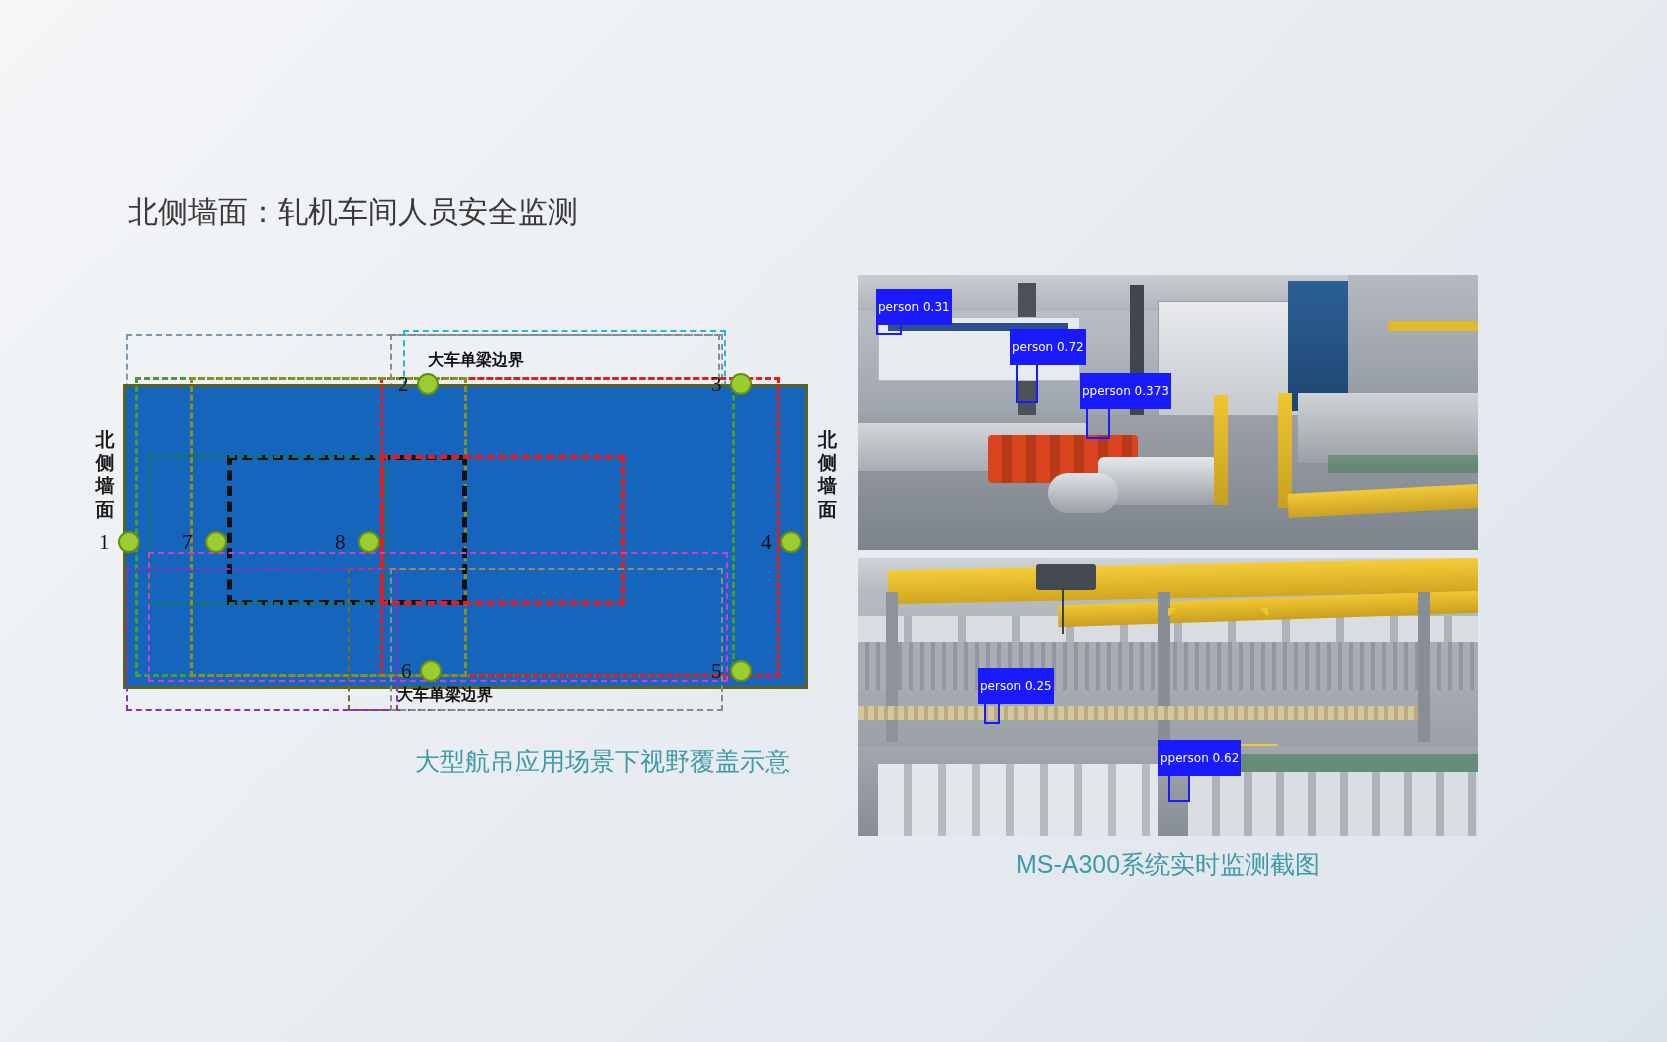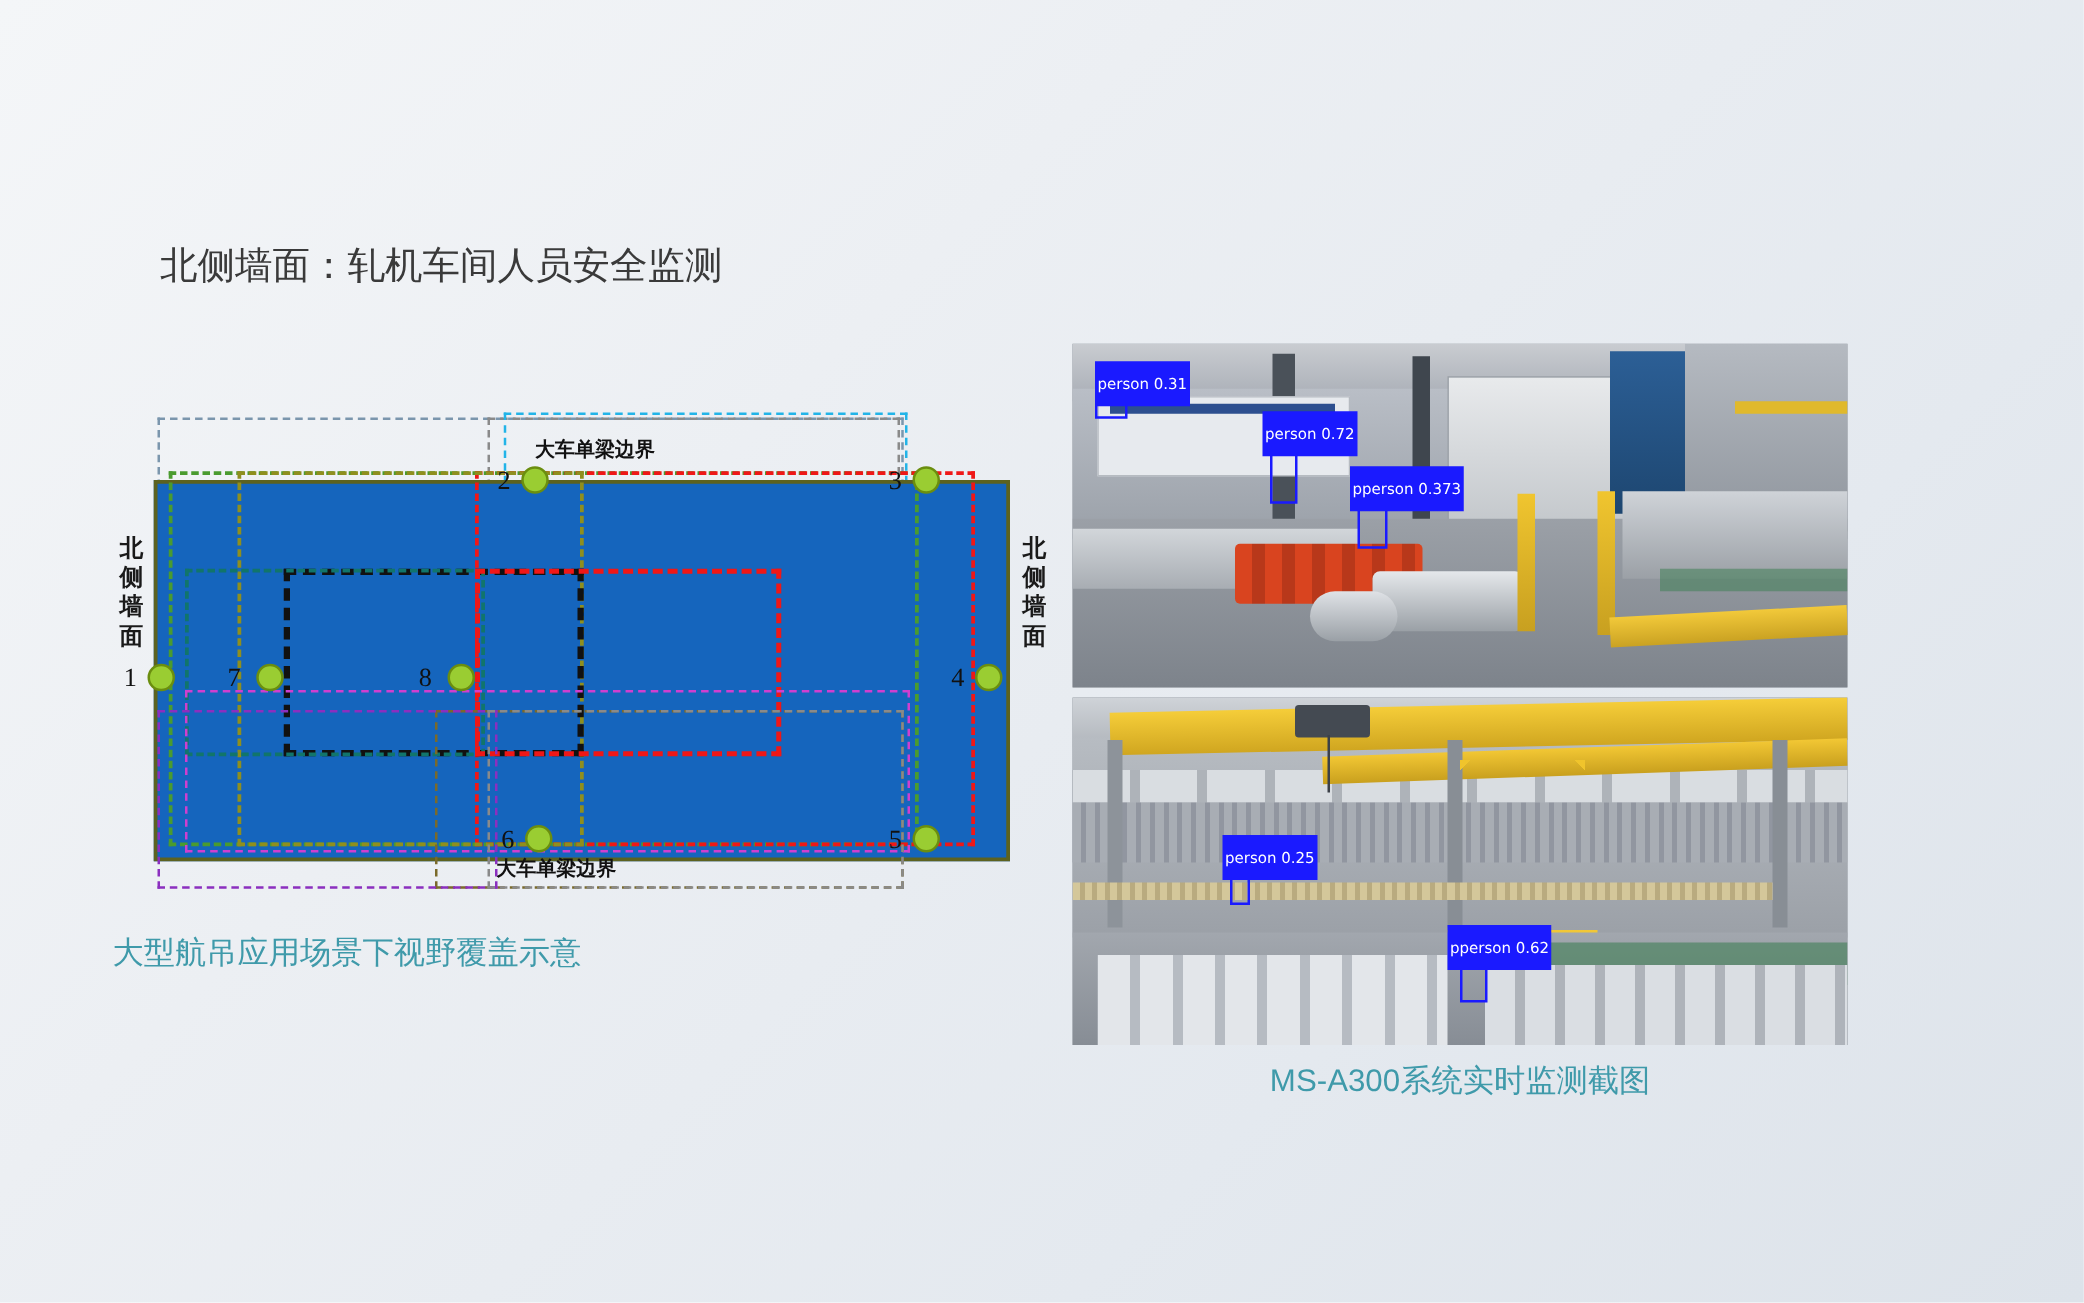--- a/index.html
+++ b/index.html
@@ -97,21 +97,21 @@
     white-space: nowrap;
     font-family: Liberation Mono, monospace;
     font-weight: 600;
     z-index: 33;
   }
   .diagram-caption {
     position: absolute;
     left: 0;
     top: 425px;
     width: 700px;
-    text-align: left;
+    text-align: right;
     font-size: 25px;
     color: #3f9aaa;
     white-space: nowrap;
   }
 
   
   .photo {
     position: absolute;
     overflow: hidden;
     background: #8c929a;

